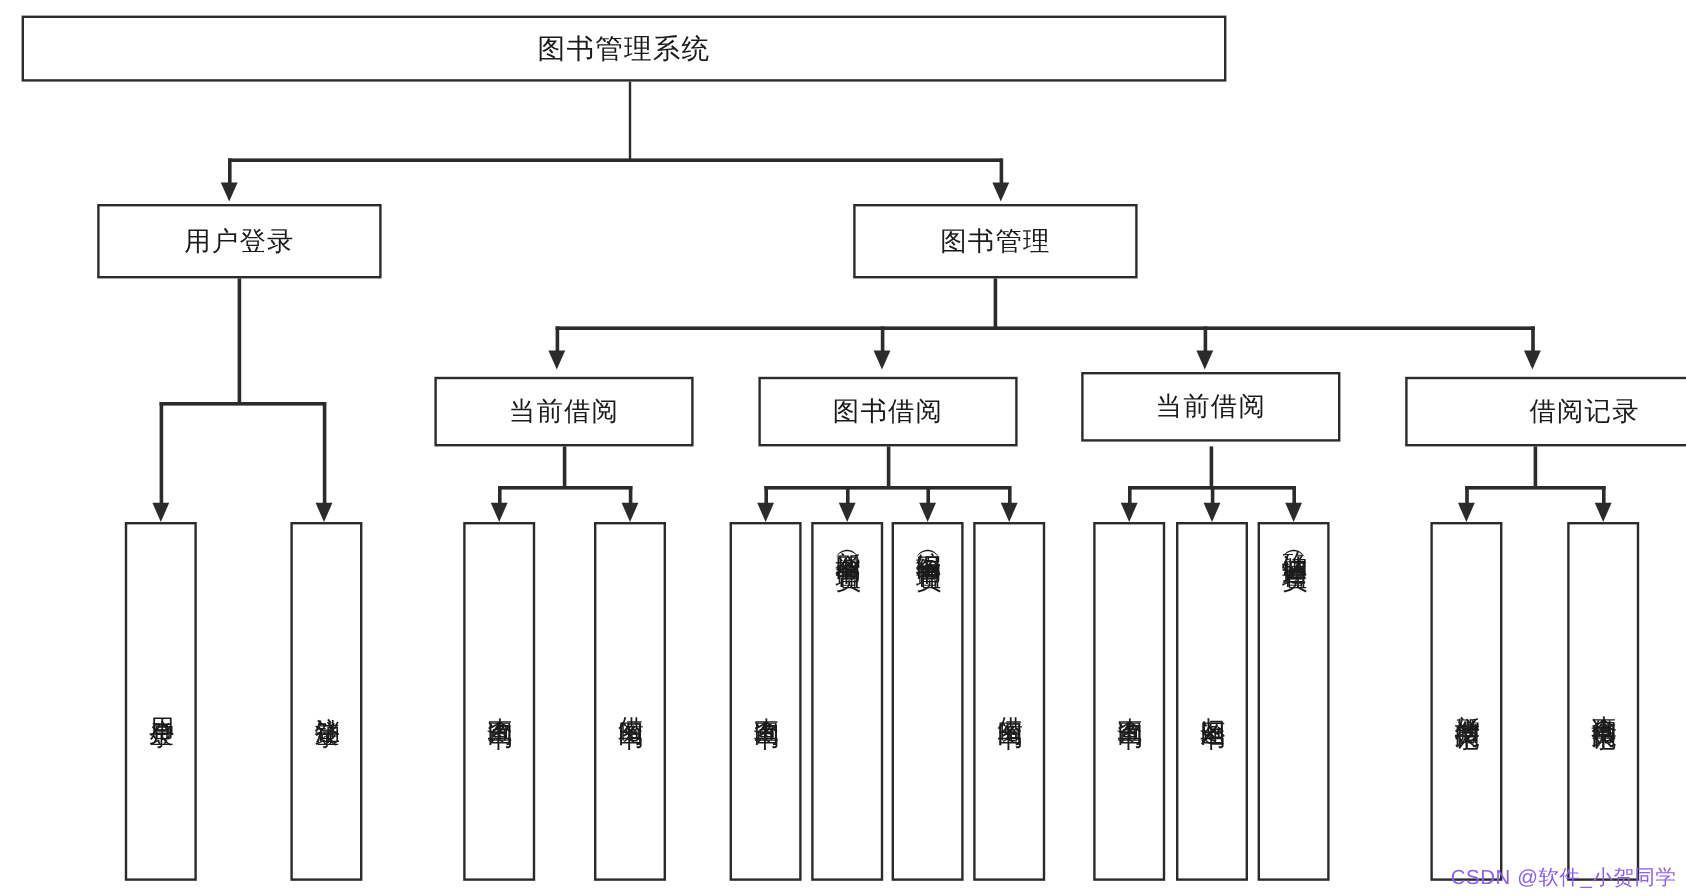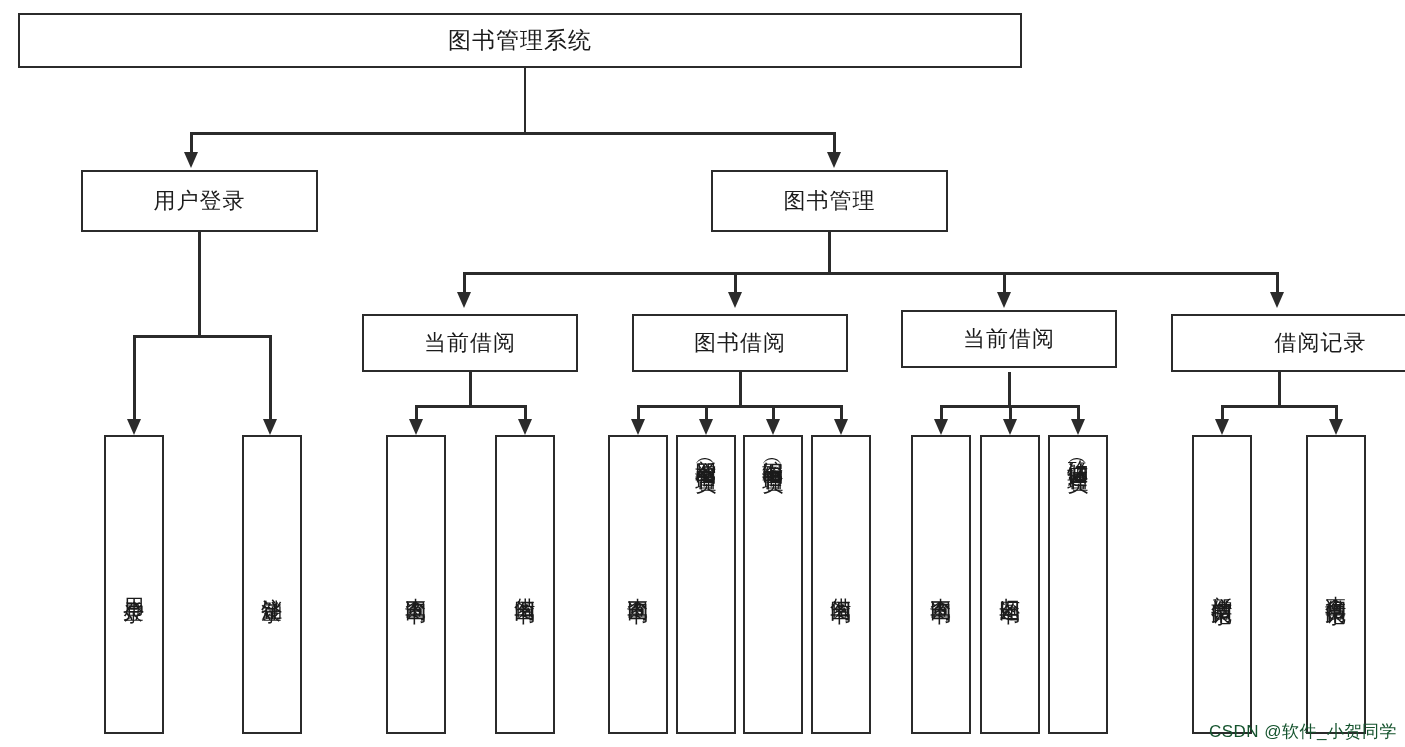--- a/index.html
+++ b/index.html
@@ -73,21 +73,21 @@
     border-left: 7px solid transparent;
     border-right: 7px solid transparent;
     border-top: 16px solid #2b2b2b;
   }
   
   #watermark {
     position: absolute;
     right: 8px;
     bottom: 4px;
     font-size: 17px;
-    color: #14532d;
+    color: #8b5cf6;
     letter-spacing: 0.5px;
     white-space: nowrap;
     user-select: none;
   }
 </style>
 </head>
 <body>
 
 <div id="canvas">
 

